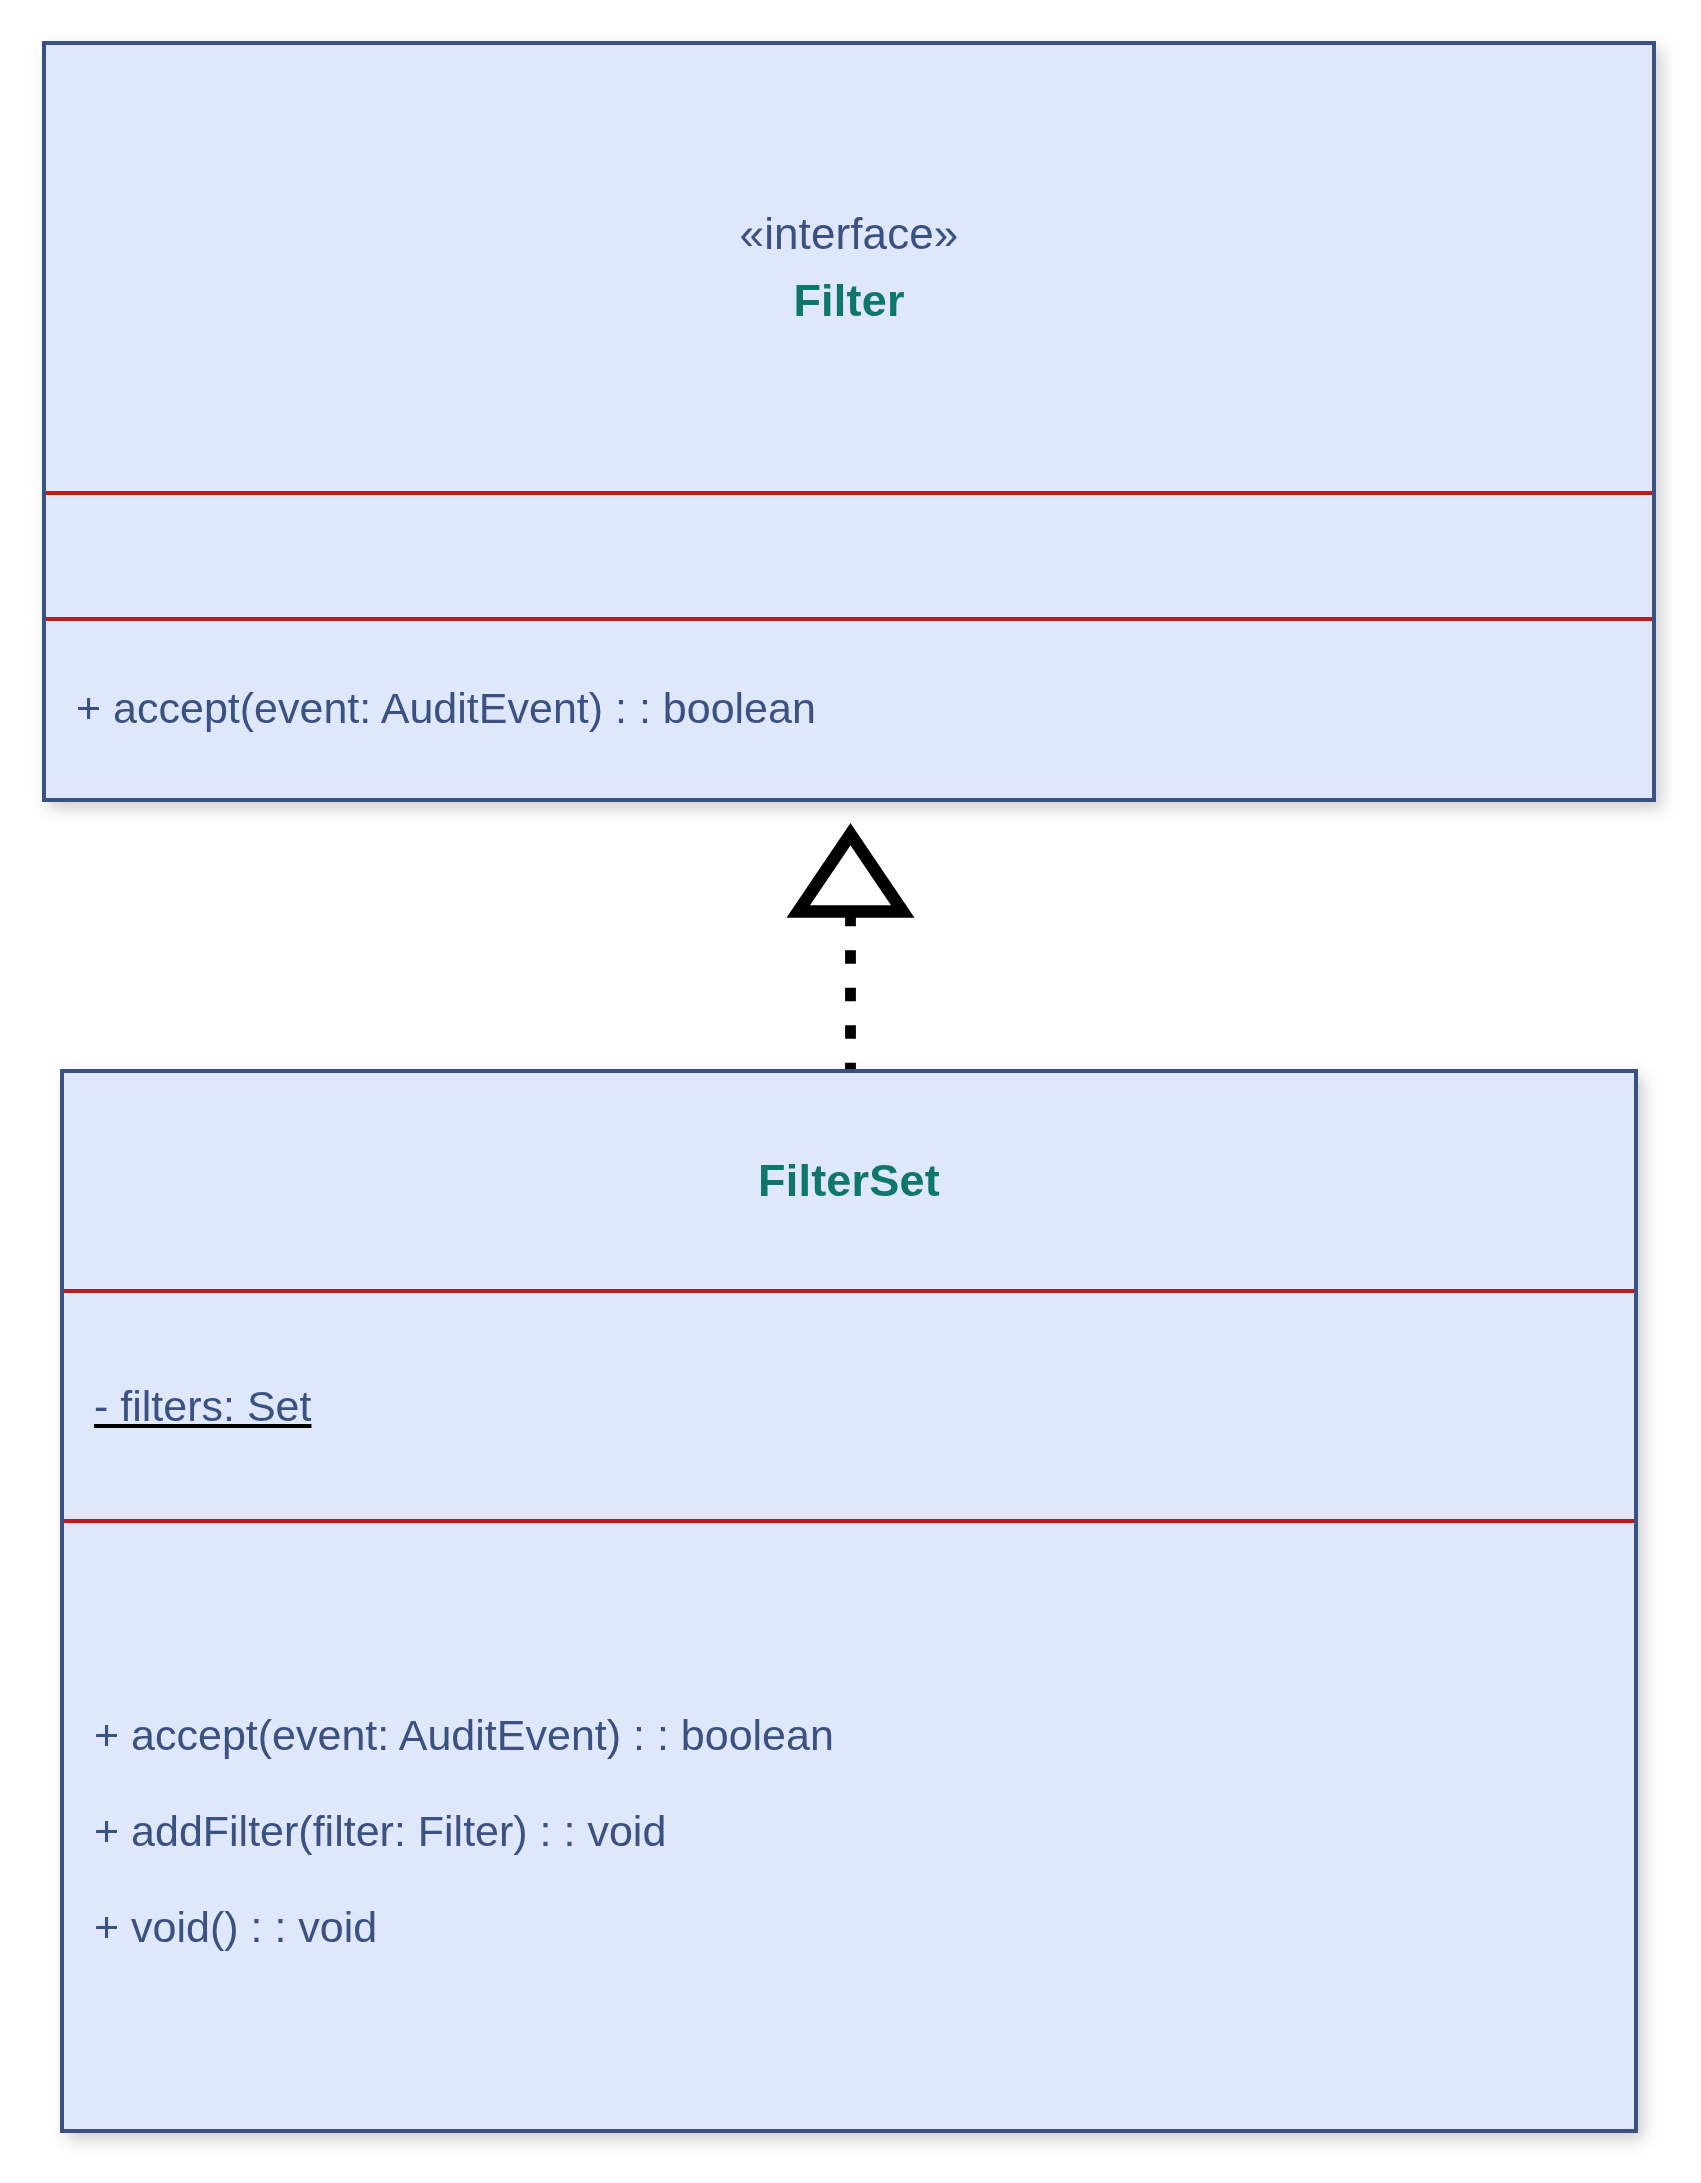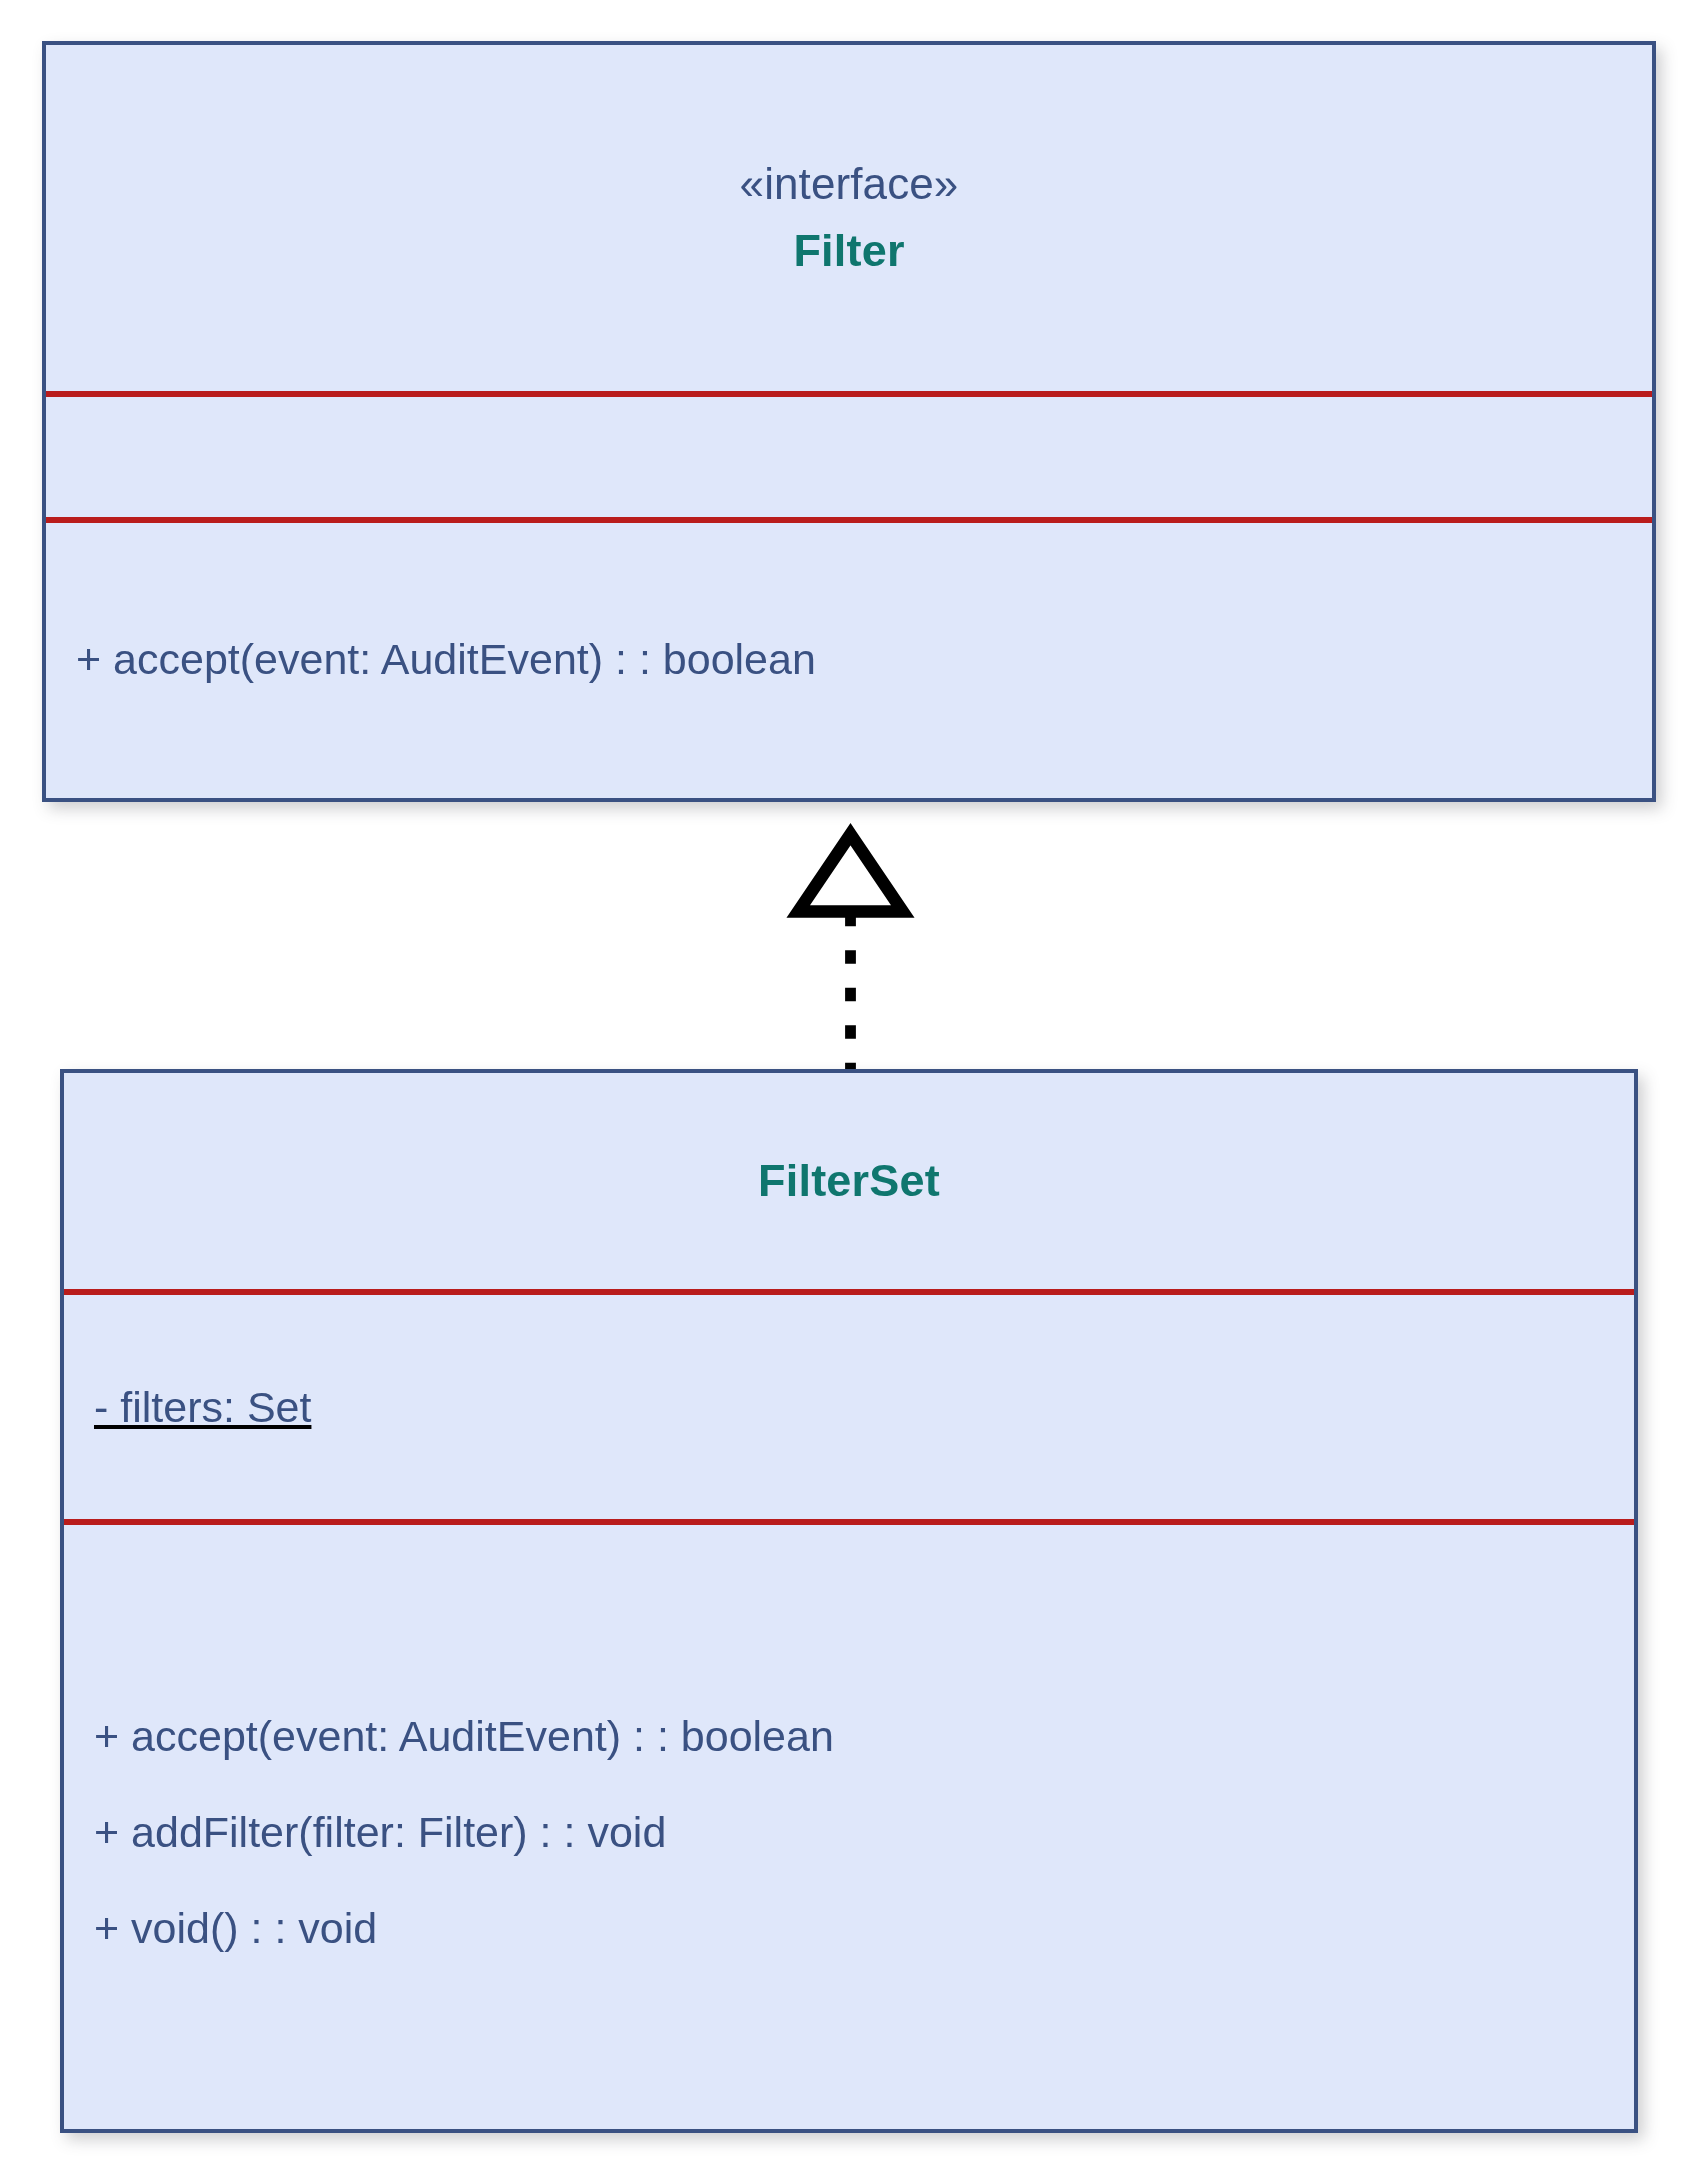--- a/index.html
+++ b/index.html
@@ -37,21 +37,21 @@
   }
 
   .uml-compartment {
     box-sizing: border-box;
     position: relative;
     display: flex;
     flex-direction: column;
     justify-content: center;
   }
   .uml-compartment + .uml-compartment {
-    border-top: 6px solid #b91c1c;
+    border-top: 4px solid #b91c1c;
   }
 
   .compartment-header {
     align-items: center;
     text-align: center;
   }
 
   .stereotype-text {
     color: #3a5182;
     font-size: 44px;
@@ -89,21 +89,21 @@
     white-space: nowrap;
   }
 
   
   #class-filter {
     left: 42px;
     top: 41px;
     width: 1614px;
     height: 761px;
   }
-  #class-filter .c-header   { height: 346px; }
+  #class-filter .c-header   { height: 446px; }
   #class-filter .c-attrs    { height: 126px; }
   #class-filter .c-methods  { flex: 1 1 auto; }
   #class-filter .member-list { padding-top: 1.1px; }
   #class-filter .member-item { padding-bottom: 3.4px; }
 
   #class-filterset {
     left: 60px;
     top: 1069px;
     width: 1578px;
     height: 1064px;

